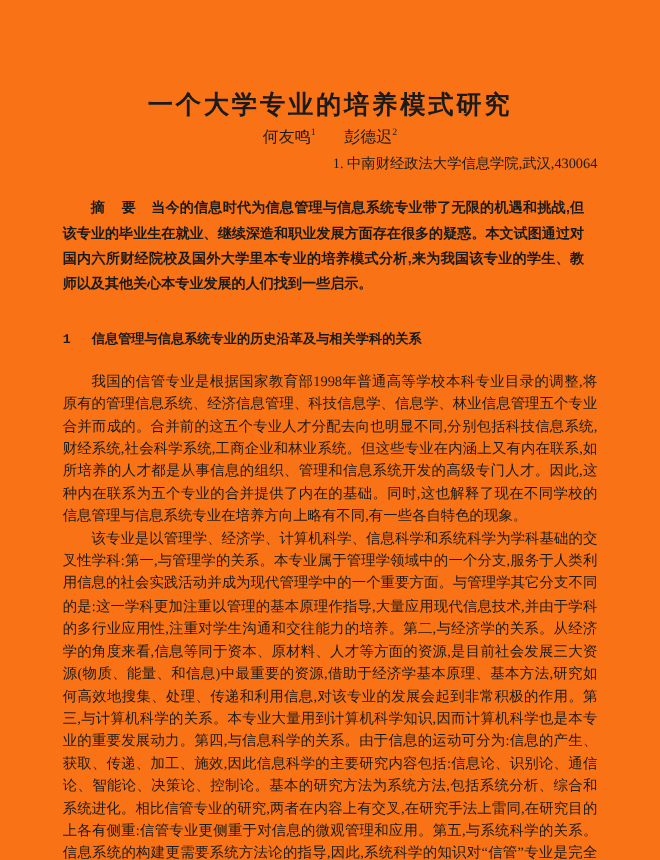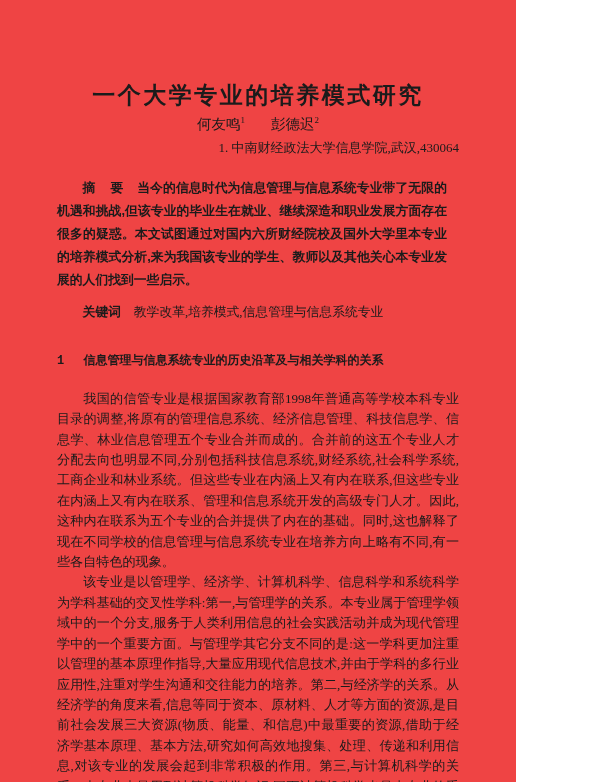--- a/index.html
+++ b/index.html
@@ -4,22 +4,22 @@
 <style>
   html, body { margin: 0; padding: 0; }
   body {
     width: 600px; height: 782px;
     background: #ffffff;
     font-family: "Liberation Serif", "DejaVu Serif", serif;
     color: #1b1b1b;
   }
   .page {
     position: relative;
-    width: 516px; height: 782px;
-    background: #ef4444;
+    width: 600px; height: 782px;
+    background: #f97316;
     overflow: hidden;
     box-sizing: border-box;
     padding: 80px 57px 0 57px;
   }
   .title {
     text-align: center;
     font-family: "Liberation Sans", "DejaVu Sans", sans-serif;
     font-size: 23px;
     font-weight: 700;
     letter-spacing: 2.5px;
@@ -95,26 +95,23 @@
   </div>
 
   <div class="affiliations">
     <div>1. 中南财经政法大学信息学院,武汉,430064</div>
   </div>
 
   <p class="abstract">
     <span class="abs-label">摘　要</span><span>当今的信息时代为信息管理与信息系统专业带了无限的机遇和挑战,但该专业的毕业生在就业、继续深造和职业发展方面存在很多的疑惑。本文试图通过对国内六所财经院校及国外大学里本专业的培养模式分析,来为我国该专业的学生、教师以及其他关心本专业发展的人们找到一些启示。</span>
   </p>
 
-  <p class="keywords">
-    <span class="kw-label">关键词</span><span>教学改革,培养模式,信息管理与信息系统专业</span>
-  </p>
 
   <h2 class="section-heading">
     <span class="sec-num">1</span><span>信息管理与信息系统专业的历史沿革及与相关学科的关系</span>
   </h2>
 
-  <p class="body-para first">我国的信管专业是根据国家教育部1998年普通高等学校本科专业目录的调整,将原有的管理信息系统、经济信息管理、科技信息学、信息学、林业信息管理五个专业合并而成的。合并前的这五个专业人才分配去向也明显不同,分别包括科技信息系统,财经系统,社会科学系统,工商企业和林业系统。但这些专业在内涵上又有内在联系,但这些专业在内涵上又有内在联系、管理和信息系统开发的高级专门人才。因此,这种内在联系为五个专业的合并提供了内在的基础。同时,这也解释了现在不同学校的信息管理与信息系统专业在培养方向上略有不同,有一些各自特色的现象。</p>
+  <p class="body-para first">我国的信管专业是根据国家教育部1998年普通高等学校本科专业目录的调整,将原有的管理信息系统、经济信息管理、科技信息学、信息学、林业信息管理五个专业合并而成的。合并前的这五个专业人才分配去向也明显不同,分别包括科技信息系统,财经系统,社会科学系统,工商企业和林业系统。但这些专业在内涵上又有内在联系,如所培养的人才都是从事信息的组织、管理和信息系统开发的高级专门人才。因此,这种内在联系为五个专业的合并提供了内在的基础。同时,这也解释了现在不同学校的信息管理与信息系统专业在培养方向上略有不同,有一些各自特色的现象。</p>
   <p class="body-para">该专业是以管理学、经济学、计算机科学、信息科学和系统科学为学科基础的交叉性学科:第一,与管理学的关系。本专业属于管理学领域中的一个分支,服务于人类利用信息的社会实践活动并成为现代管理学中的一个重要方面。与管理学其它分支不同的是:这一学科更加注重以管理的基本原理作指导,大量应用现代信息技术,并由于学科的多行业应用性,注重对学生沟通和交往能力的培养。第二,与经济学的关系。从经济学的角度来看,信息等同于资本、原材料、人才等方面的资源,是目前社会发展三大资源(物质、能量、和信息)中最重要的资源,借助于经济学基本原理、基本方法,研究如何高效地搜集、处理、传递和利用信息,对该专业的发展会起到非常积极的作用。第三,与计算机科学的关系。本专业大量用到计算机科学知识,因而计算机科学也是本专业的重要发展动力。第四,与信息科学的关系。由于信息的运动可分为:信息的产生、获取、传递、加工、施效,因此信息科学的主要研究内容包括:信息论、识别论、通信论、智能论、决策论、控制论。基本的研究方法为系统方法,包括系统分析、综合和系统进化。相比信管专业的研究,两者在内容上有交叉,在研究手法上雷同,在研究目的上各有侧重:信管专业更侧重于对信息的微观管理和应用。第五,与系统科学的关系。信息系统的构建更需要系统方法论的指导,因此,系统科学的知识对“信管”专业是完全必要的。</p>
 
   <div class="page-number">88</div>
 
 </div>
 
 </body></html>

